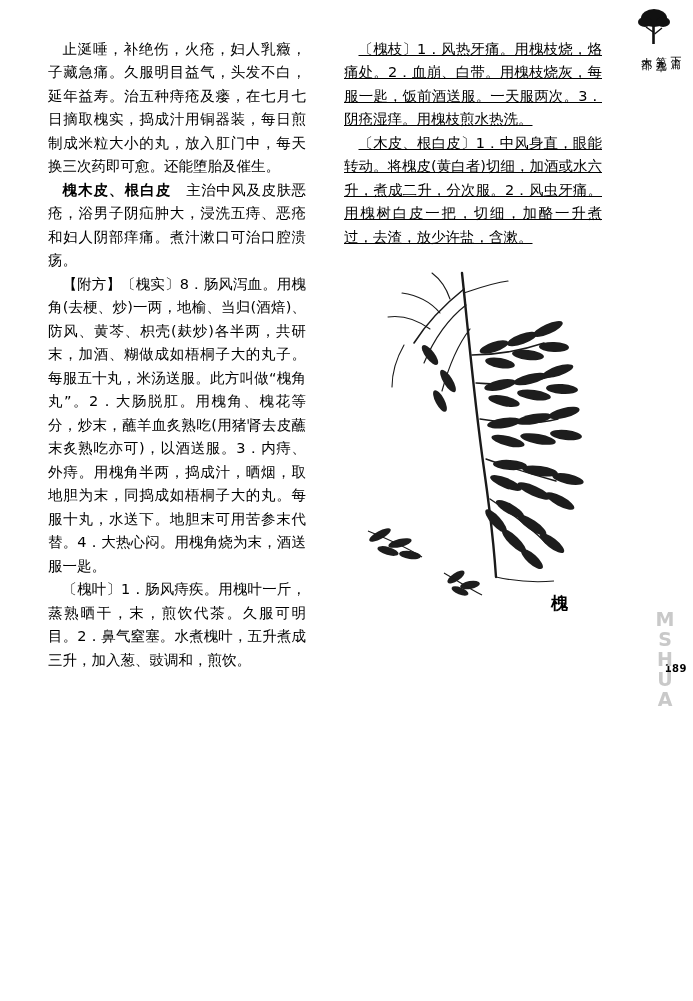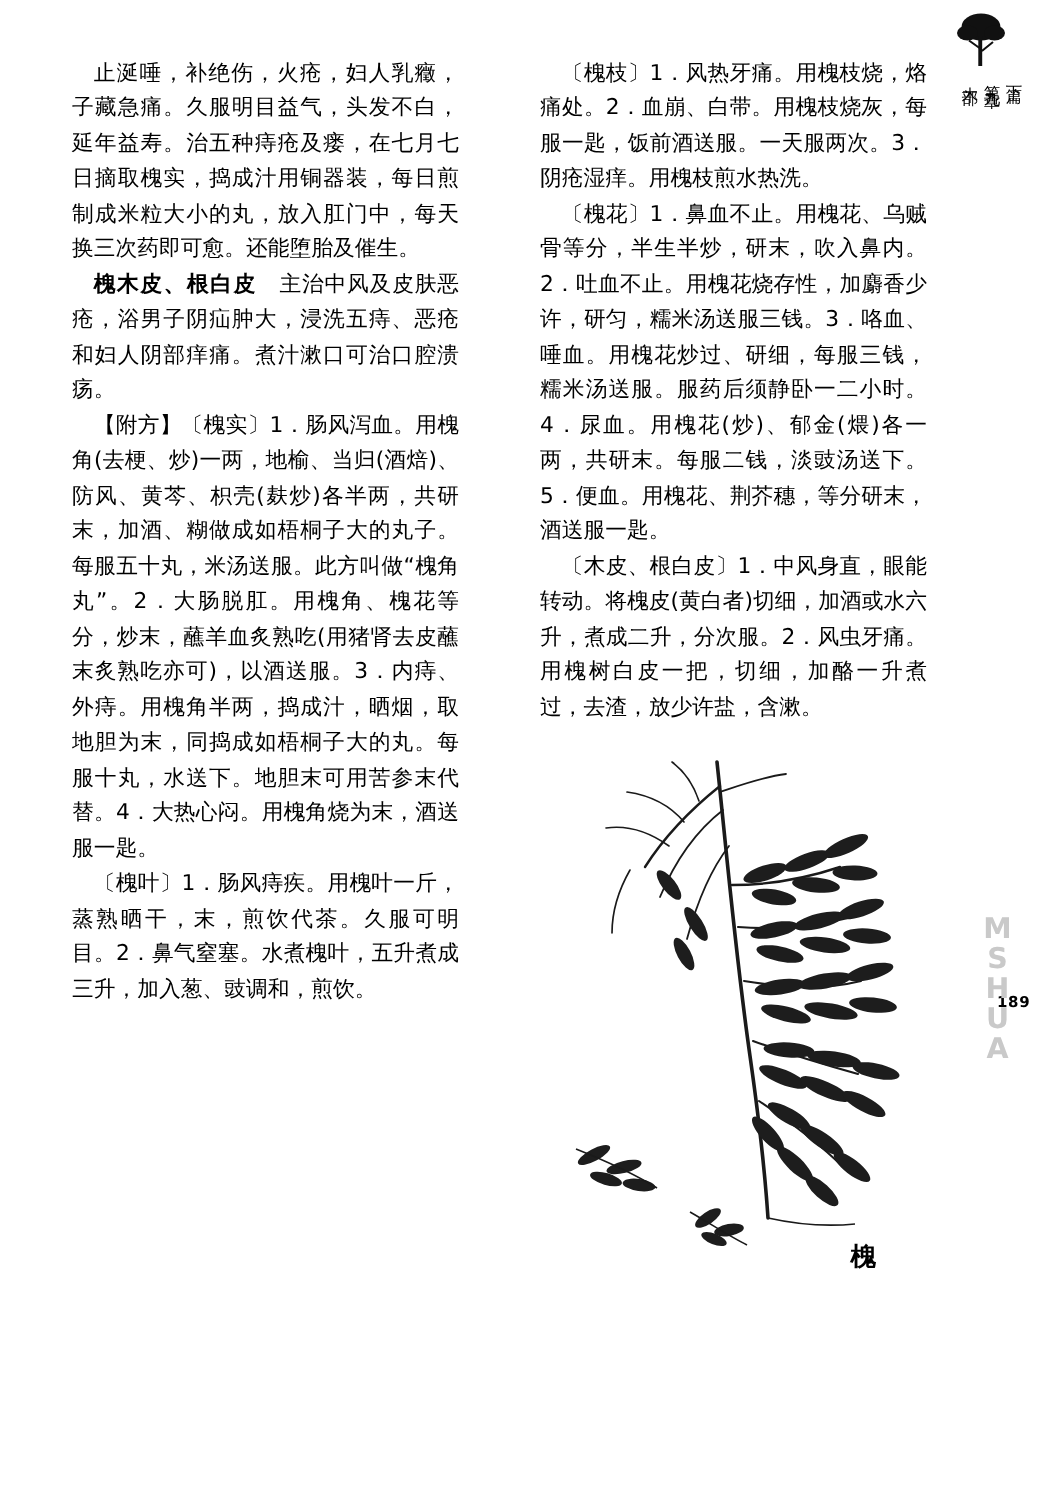--- a/index.html
+++ b/index.html
@@ -54,21 +54,21 @@
   .col {
     position: absolute;
     top: 0;
     width: 258px;
     font-size: 14.5px;
     line-height: 1.62;
     text-align: justify;
     text-justify: inter-ideograph;
   }
   .col-left { left: 0; }
-  .col-right { left: 312px; }
+  .col-right { left: 296px; text-decoration: underline; }
   p {
     margin: 0 0 0 0;
     text-indent: 1em;
   }
   .hd {
     font-weight: bold;
     letter-spacing: 0.5px;
   }
   
   .illus {
@@ -129,27 +129,26 @@
     <div class="vert-col">木部</div>
     <div class="vert-col">第九章</div>
     <div class="vert-col">下篇</div>
   </div>
 
   <div class="columns">
 
     <div class="col col-left">
       <p>止涎唾，补绝伤，火疮，妇人乳癥，子藏急痛。久服明目益气，头发不白，延年益寿。治五种痔疮及瘘，在七月七日摘取槐实，捣成汁用铜器装，每日煎制成米粒大小的丸，放入肛门中，每天换三次药即可愈。还能堕胎及催生。</p>
       <p><span class="hd">槐木皮、根白皮</span>　主治中风及皮肤恶疮，浴男子阴疝肿大，浸洗五痔、恶疮和妇人阴部痒痛。煮汁漱口可治口腔溃疡。</p>
-      <p>【附方】〔槐实〕1．肠风泻血。用槐角(去梗、炒)一两，地榆、当归(酒焙)、防风、黄芩、枳壳(麸炒)各半两，共研末，加酒、糊做成如梧桐子大的丸子。每服五十丸，米汤送服。此方叫做“槐角丸”。2．大肠脱肛。用槐角、槐花等分，炒末，蘸羊血炙熟吃(用猪肾去皮蘸末炙熟吃亦可)，以酒送服。3．内痔、外痔。用槐角半两，捣成汁，晒烟，取地胆为末，同捣成如梧桐子大的丸。每服十丸，水送下。地胆末可用苦参末代替。4．大热心闷。用槐角烧为末，酒送服一匙。</p>
+      <p>【附方】〔槐实〕8．肠风泻血。用槐角(去梗、炒)一两，地榆、当归(酒焙)、防风、黄芩、枳壳(麸炒)各半两，共研末，加酒、糊做成如梧桐子大的丸子。每服五十丸，米汤送服。此方叫做“槐角丸”。2．大肠脱肛。用槐角、槐花等分，炒末，蘸羊血炙熟吃(用猪肾去皮蘸末炙熟吃亦可)，以酒送服。3．内痔、外痔。用槐角半两，捣成汁，晒烟，取地胆为末，同捣成如梧桐子大的丸。每服十丸，水送下。地胆末可用苦参末代替。4．大热心闷。用槐角烧为末，酒送服一匙。</p>
       <p>〔槐叶〕1．肠风痔疾。用槐叶一斤，蒸熟晒干，末，煎饮代茶。久服可明目。2．鼻气窒塞。水煮槐叶，五升煮成三升，加入葱、豉调和，煎饮。</p>
     </div>
 
     <div class="col col-right">
       <p>〔槐枝〕1．风热牙痛。用槐枝烧，烙痛处。2．血崩、白带。用槐枝烧灰，每服一匙，饭前酒送服。一天服两次。3．阴疮湿痒。用槐枝煎水热洗。</p>
-      <p>〔槐花〕1．鼻血不止。用槐花、乌贼骨等分，半生半炒，研末，吹入鼻内。2．吐血不止。用槐花烧存性，加麝香少许，研匀，糯米汤送服三钱。3．咯血、唾血。用槐花炒过、研细，每服三钱，糯米汤送服。服药后须静卧一二小时。4．尿血。用槐花(炒)、郁金(煨)各一两，共研末。每服二钱，淡豉汤送下。5．便血。用槐花、荆芥穗，等分研末，酒送服一匙。</p>
       <p>〔木皮、根白皮〕1．中风身直，眼能转动。将槐皮(黄白者)切细，加酒或水六升，煮成二升，分次服。2．风虫牙痛。用槐树白皮一把，切细，加酪一升煮过，去渣，放少许盐，含漱。</p>
 
       <div class="illus">
         <svg width="258" height="360" viewBox="0 0 258 360">
           <g stroke="#1a1a1a" fill="none" stroke-linecap="round">
 
             <path d="M118 14 C124 70 130 140 140 210 C146 252 150 288 152 318" stroke-width="2.4"></path>
 
             <path d="M120 30 C100 46 84 62 70 84" stroke-width="1.6"></path>
             <path d="M122 46 C104 60 90 80 80 104" stroke-width="1.2"></path>

